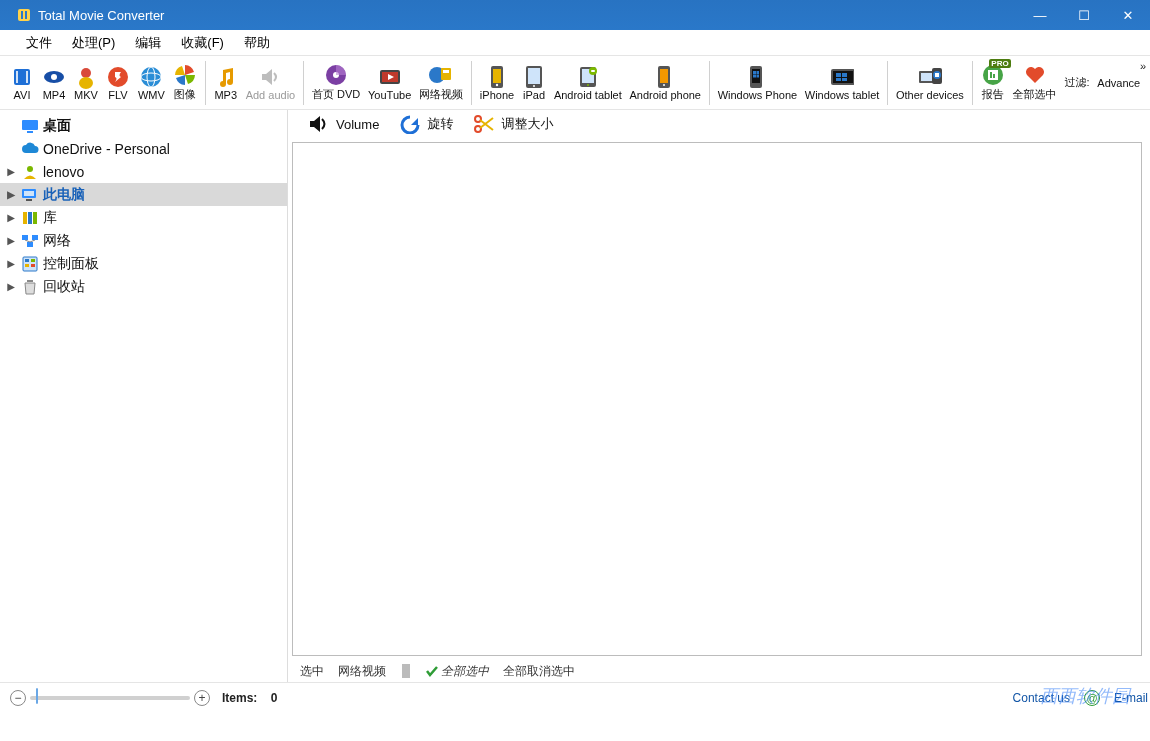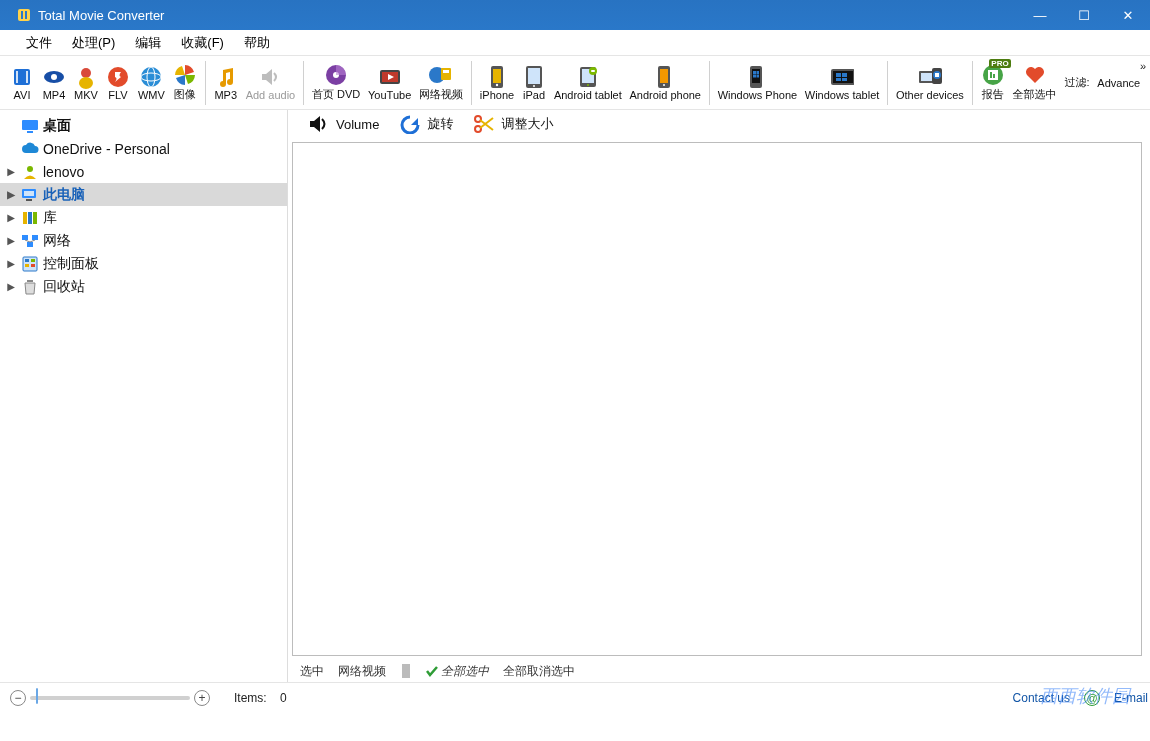--- a/index.html
+++ b/index.html
@@ -39,21 +39,21 @@
 .selection-bar { height:22px; display:flex; align-items:center; font-size:12px; color:#333; padding-left:4px; gap:6px; margin:4px 8px 0 4px; }
 .selection-bar .sep { width:1px; height:14px; background:#bbb; margin:0 6px; }
 .selection-bar > span { padding:0 4px; cursor:pointer; }
 .selection-bar .chk { display:inline-flex; align-items:center; gap:3px;font-style:italic; }
 
 .statusbar { height:30px; border-top:1px solid #e5e5e5; display:flex; align-items:center; font-size:12px; color:#222; padding:0 10px; position:relative; }
 .statusbar .zoom { display:flex; align-items:center; gap:4px; }
 .statusbar .zoom .knob { width:12px; height:18px; background:#cde3fb; border:1px solid #6aa7e5; border-radius:2px; }
 .statusbar .zoom .track { width:160px; height:4px; background:#d0d0d0; border-radius:2px; position:relative; }
 .statusbar .zoom .track .dot { position:absolute; left:6px; top:-7px; }
-.statusbar .items { margin-left:24px; }
+.statusbar .items { margin-left:12px;font-weight:bold; }
 .statusbar .right { position:absolute; right:2px; display:flex; align-items:center; gap:14px; }
 .statusbar .right a { color:#1255a6; text-decoration:none; }
 .statusbar .watermark { position:absolute; right:20px; bottom:4px; opacity:0.55; font-size:18px; color:#3b82f6; font-style:italic; pointer-events:none; }
 .circle-btn { width:16px; height:16px; border:1px solid #888; border-radius:50%; display:flex; align-items:center; justify-content:center; font-size:12px; line-height:1; color:#444; cursor:pointer; }
 
 svg { display:block; }
 </style>
 </head>
 <body>
 

